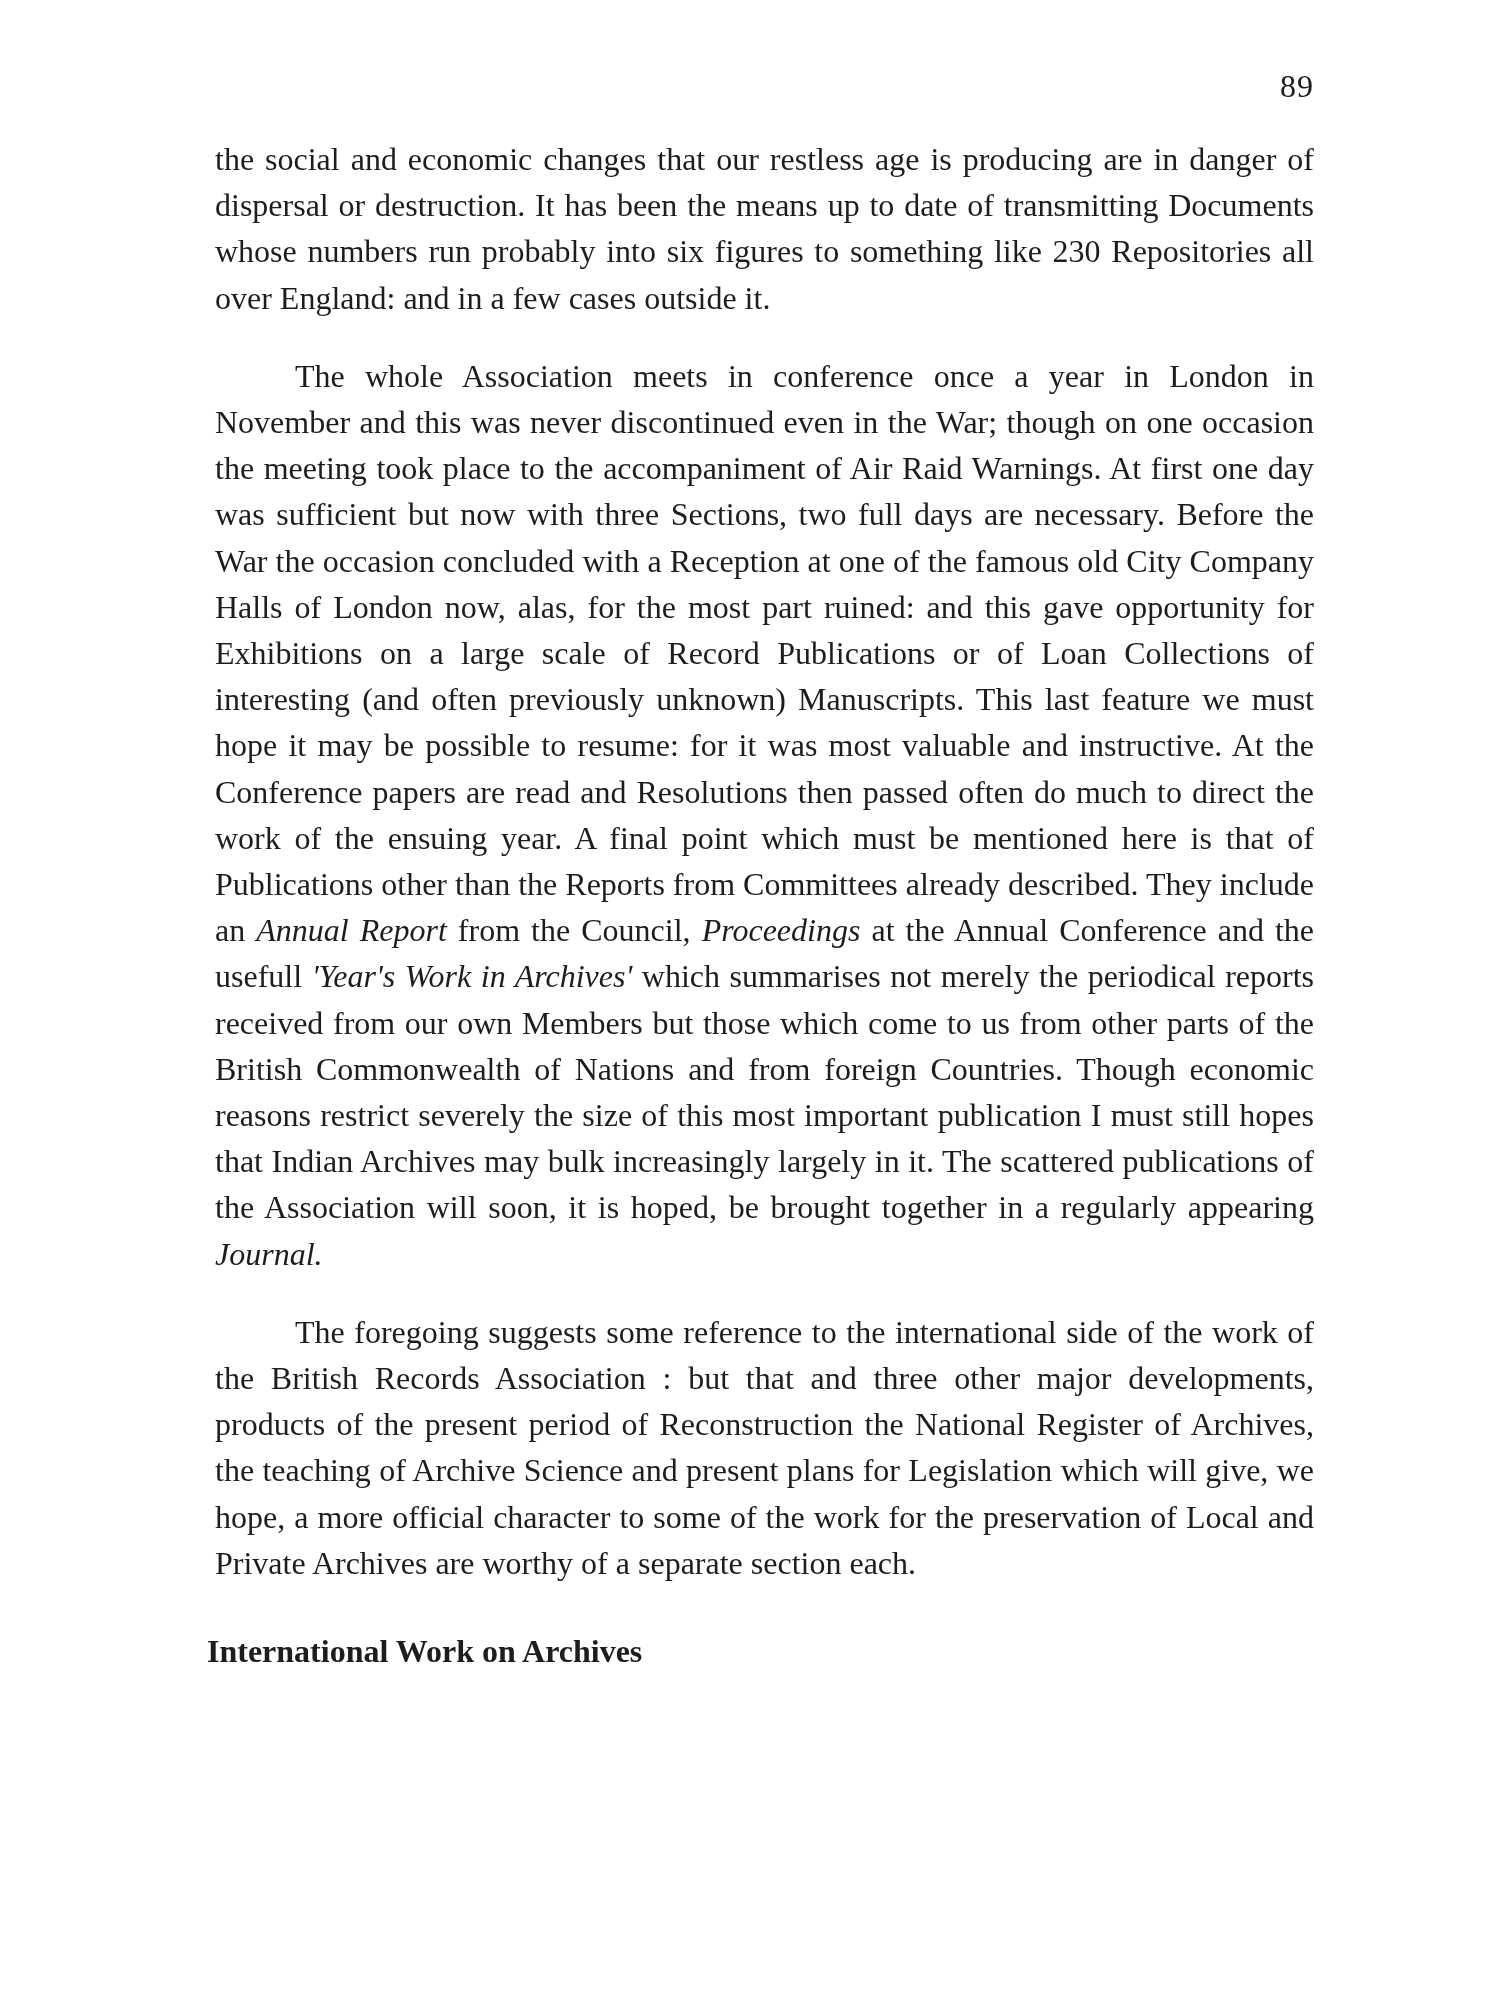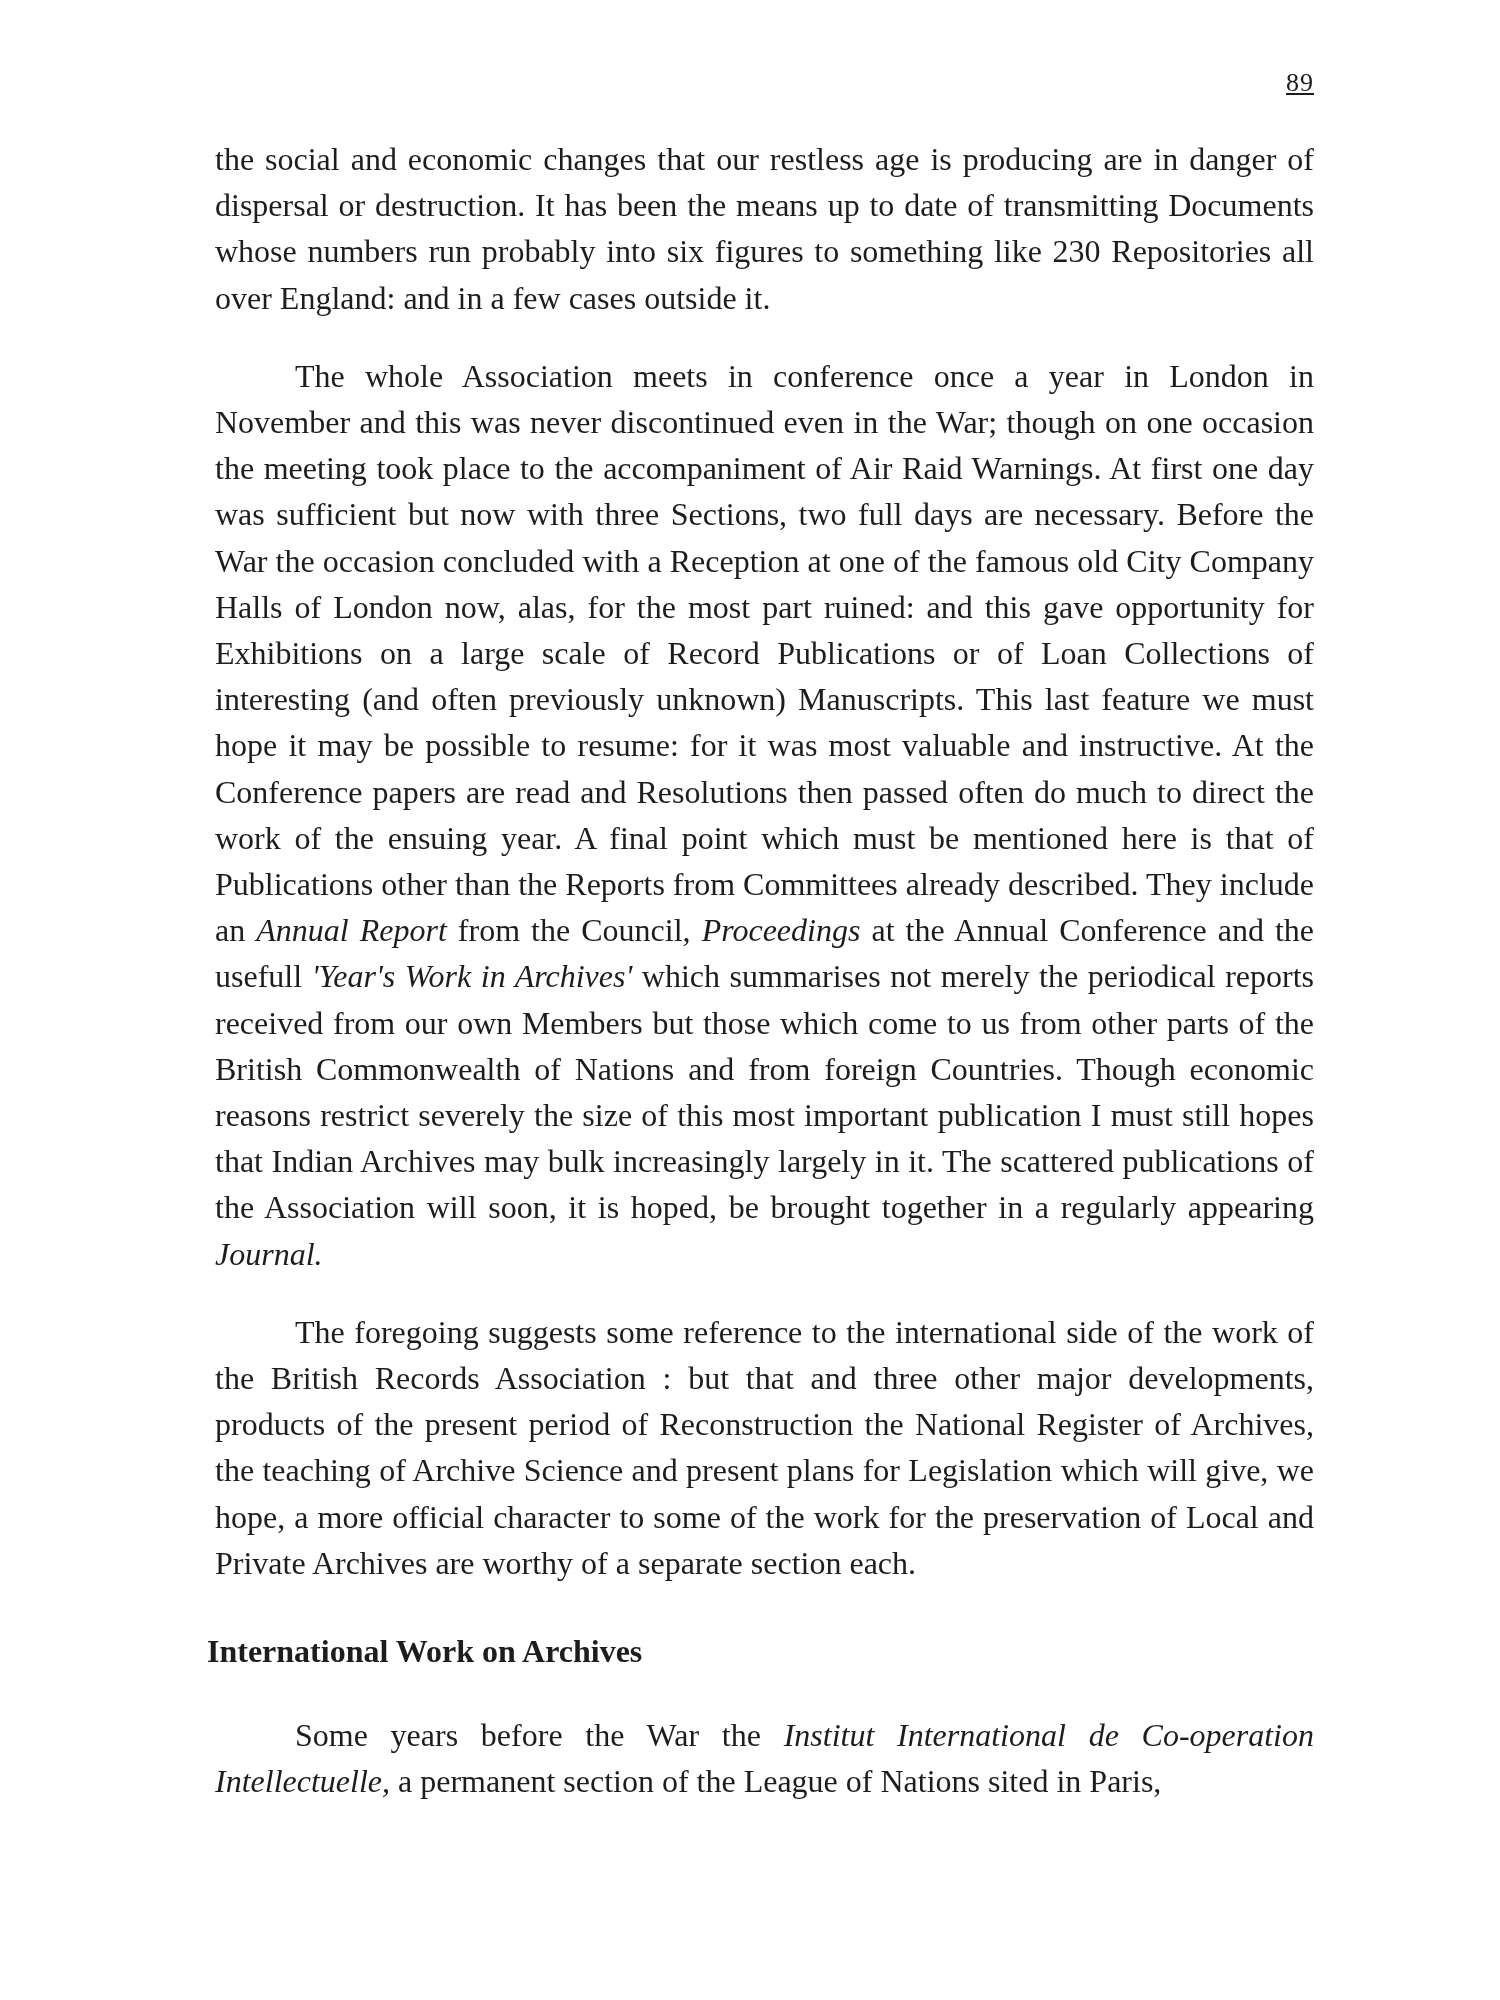--- a/index.html
+++ b/index.html
@@ -12,23 +12,22 @@
       height: 2000px;
       position: relative;
       overflow: hidden;
       font-family: "Liberation Serif", "DejaVu Serif", serif;
       color: #1f1d1c;
     }
     .page-number {
       position: absolute;
       top: 68px;
       right: 186px;
-      font-size: 26px;
+      font-size: 32px;
       letter-spacing: 1px;
-      text-decoration: underline;
     }
     .text-block {
       position: absolute;
       left: 207px;
       width: 1115px;
       top: 128px;
     }
     .para {
       margin: 8px;
       font-size: 32px;
@@ -60,14 +59,13 @@
 <body>
 
 <div class="page-number">89</div>
 
 <div class="text-block">
   <p class="para"><span>the social and economic changes that our restless age is producing are in danger of dispersal or destruction. It has been the means up to date of transmitting Documents whose numbers run probably into six figures to something like 230 Repositories all over England: and in a few cases outside it.</span></p>
   <p class="para indent"><span>The whole Association meets in conference once a year in London in November and this was never discontinued even in the War; though on one occasion the meeting took place to the accompaniment of Air Raid Warnings. At first one day was sufficient but now with three Sections, two full days are necessary. Before the War the occasion concluded with a Reception at one of the famous old City Company Halls of London now, alas, for the most part ruined:  and this gave opportunity for Exhibitions on a large scale of Record Publications or of Loan Collections of interesting (and often previously unknown) Manuscripts. This last feature we must hope it may be possible to resume: for it was most valuable and instructive. At the Conference papers are read and Resolutions then passed often do much to direct the work of the ensuing year. A final point which must be mentioned here is that of Publications other than the  Reports from Committees already described. They include an </span><em>Annual Report</em><span> from the Council, </span><em>Proceedings</em><span> at the Annual Conference and the usefull </span><em>'Year's Work in Archives'</em><span> which summarises not merely the periodical reports received from our own Members but those which come to us from other parts of the British Commonwealth of Nations and from foreign Countries. Though economic reasons restrict severely the size of this most important publication I must still hopes that Indian Archives may bulk increasingly largely in it. The scattered publications of the Association will soon, it is hoped, be brought together in a regularly appearing </span><em>Journal.</em></p>
   <p class="para indent"><span>The foregoing suggests some reference to the international side of the work of the British Records Association : but that and three other major developments, products of the present period of Reconstruction the National Register of Archives, the teaching of Archive Science and present plans for Legislation which will give, we hope, a more official character to some of the work for the preservation of Local and Private Archives are worthy of a separate section each.</span></p>
 
   <h2 class="section-heading">International Work on Archives</h2>
-  <p class="para indent"><span>Some years before the War the </span><em>Institut International de Co-operation Intellectuelle,</em><span> a permanent section of the League of Nations sited in Paris,</span></p>
 </div>
 
 </body></html>

